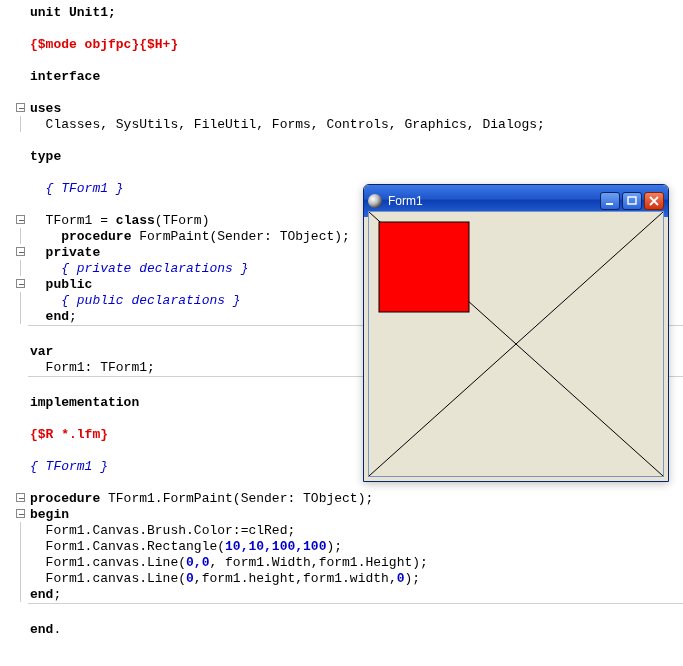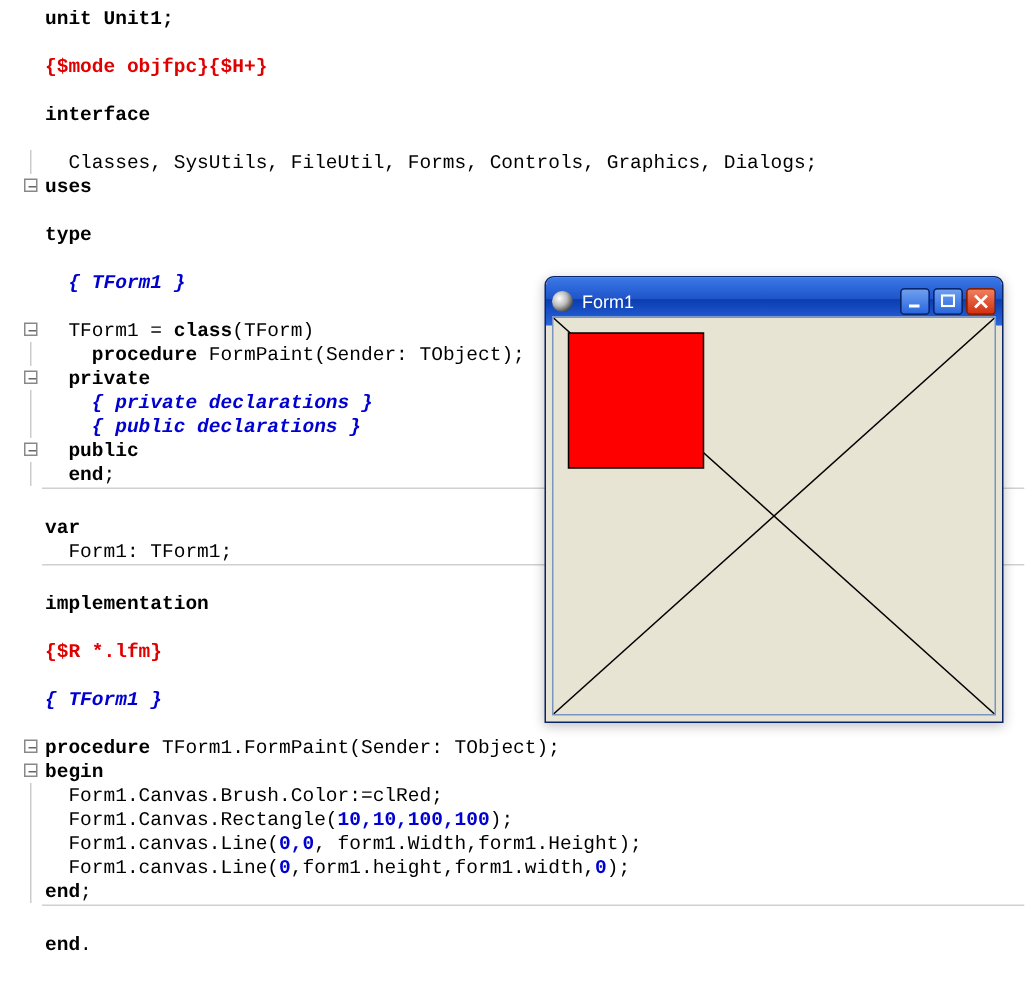--- a/index.html
+++ b/index.html
@@ -42,21 +42,21 @@
     background: #fff;
   }
   .fold::before, .fold::after { content:""; position:absolute; background:#666; }
   .fold::before { left:2px; top:4px; width:5px; height:1px; }
   .rail {
     position:absolute; left:6px; top:0; width:1px; height:100%; background:#ccc;
   }
   .code { padding-left: 2px; }
   .kw { color: #000; font-weight: bold; }
   .dir { color: #e00000; font-weight: bold; text-align: center; }
-  .cm { color: #0000d0; font-style: italic; font-weight: bold; }
+  .cm { color: #0000d0; font-style: italic; font-weight: normal; }
   .num { color: #0000d0; text-align: center; }
   .plain { color:#000; font-weight:normal; }
   .sep {
     height: 1px;
     background: #d0d0d0;
     margin: 1px 0 1px 14px;
   }
 
   
   .form-window {
@@ -118,33 +118,33 @@
 </head>
 <body>
 
 <div class="editor">
   <div class="line"><span class="gutter"></span><span class="code kw">unit Unit1;</span></div>
   <div class="line"><span class="gutter"></span><span class="code"></span></div>
   <div class="line"><span class="gutter"></span><span class="code dir">{$mode objfpc}{$H+}</span></div>
   <div class="line"><span class="gutter"></span><span class="code"></span></div>
   <div class="line"><span class="gutter"></span><span class="code kw">interface</span></div>
   <div class="line"><span class="gutter"></span><span class="code"></span></div>
+  <div class="line"><span class="gutter"><span class="fold"></span></span><span class="code kw">uses</span></div>
   <div class="line"><span class="gutter"><span class="rail"></span></span><span class="code plain">  Classes, SysUtils, FileUtil, Forms, Controls, Graphics, Dialogs;</span></div>
-  <div class="line"><span class="gutter"><span class="fold"></span></span><span class="code kw">uses</span></div>
   <div class="line"><span class="gutter"></span><span class="code"></span></div>
   <div class="line"><span class="gutter"></span><span class="code kw">type</span></div>
   <div class="line"><span class="gutter"></span><span class="code"></span></div>
   <div class="line"><span class="gutter"></span><span class="code cm">  { TForm1 }</span></div>
   <div class="line"><span class="gutter"></span><span class="code"></span></div>
   <div class="line"><span class="gutter"><span class="fold"></span></span><span class="code"><span class="plain">  TForm1 = </span><span class="kw">class</span><span class="plain">(TForm)</span></span></div>
   <div class="line"><span class="gutter"><span class="rail"></span></span><span class="code"><span class="plain">    </span><span class="kw">procedure</span><span class="plain"> FormPaint(Sender: TObject);</span></span></div>
   <div class="line"><span class="gutter"><span class="fold"></span></span><span class="code kw">  private</span></div>
   <div class="line"><span class="gutter"><span class="rail"></span></span><span class="code cm">    { private declarations }</span></div>
+  <div class="line"><span class="gutter"><span class="fold"></span></span><span class="code kw">  public</span></div>
   <div class="line"><span class="gutter"><span class="rail"></span></span><span class="code cm">    { public declarations }</span></div>
-  <div class="line"><span class="gutter"><span class="fold"></span></span><span class="code kw">  public</span></div>
   <div class="line"><span class="gutter"><span class="rail"></span></span><span class="code"><span class="kw">  end</span><span class="plain">;</span></span></div>
   <div class="sep"></div>
   <div class="line"><span class="gutter"></span><span class="code"></span></div>
   <div class="line"><span class="gutter"></span><span class="code kw">var</span></div>
   <div class="line"><span class="gutter"></span><span class="code plain">  Form1: TForm1;</span></div>
   <div class="sep"></div>
   <div class="line"><span class="gutter"></span><span class="code"></span></div>
   <div class="line"><span class="gutter"></span><span class="code kw">implementation</span></div>
   <div class="line"><span class="gutter"></span><span class="code"></span></div>
   <div class="line"><span class="gutter"></span><span class="code dir">{$R *.lfm}</span></div>

